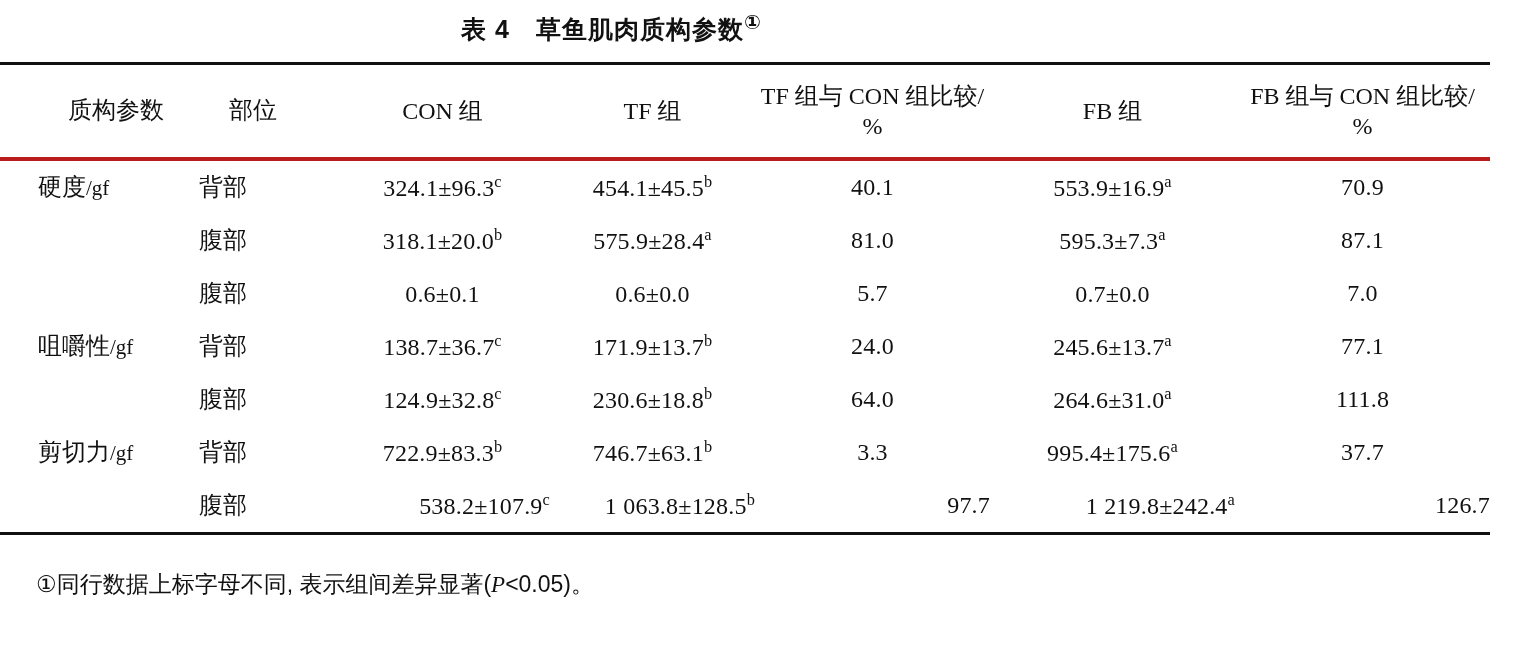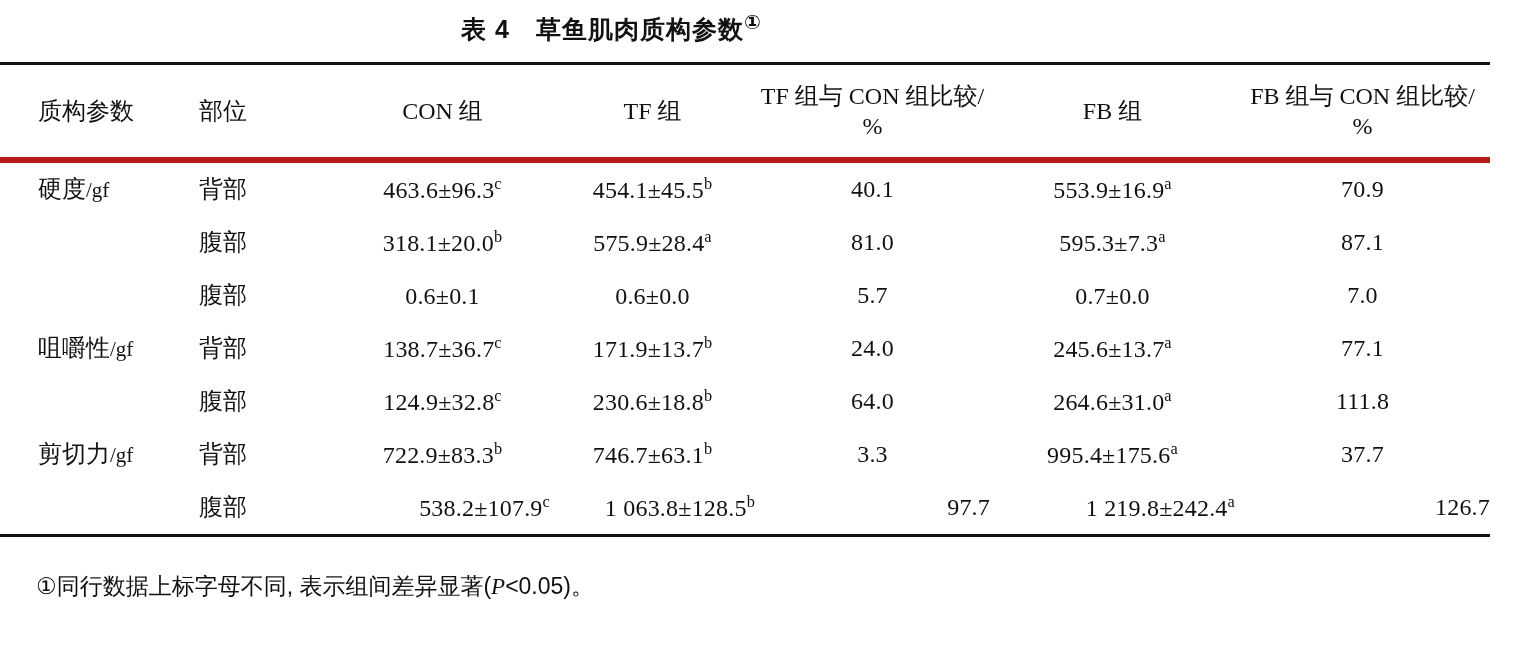--- a/index.html
+++ b/index.html
@@ -45,36 +45,37 @@
   table.tex-table th,
   table.tex-table td {
     padding: 0;
     vertical-align: middle;
     font-weight: normal;
   }
   .rule-top td, .rule-top th {
     border-top: 3px solid #111;
   }
   .rule-mid td, .rule-mid th {
-    border-top: 6px solid #b91c1c;
+    border-top: 4px solid #b91c1c;
   }
   .rule-bottom td {
     border-bottom: 3px solid #111;
     text-align: right;
   }
   thead th {
     font-size: 24px;
     font-family: "Liberation Sans", sans-serif;
     text-align: center;
     height: 92px;
     line-height: 1.25;
     padding: 6px 4px;
   }
   thead th .hdr-cn {
-    font-family: Liberation Sans, sans-serif;
+    font-family: Liberation Mono, monospace;
+    margin-left: 30px;
   }
   thead th .hdr-lat {
     font-family: "Liberation Serif", serif;
   }
   thead th.param-col {
     text-align: left;
     padding-left: 38px;
   }
   thead th.site-col {
     text-align: left;
@@ -182,21 +183,21 @@
       </tr>
     </thead>
     <tbody>
 
       <tr class="rule-mid">
         <td class="param-col">
           <span>硬度</span><span class="unit">/gf</span>
         </td>
         <td class="site-col">背部</td>
         <td class="val">
-          <span>463.6±96.3</span><sup class="sup">c</sup>
+          <span>324.1±96.3</span><sup class="sup">c</sup>
         </td>
         <td class="val">
           <span>454.1±45.5</span><sup class="sup">b</sup>
         </td>
         <td class="val">40.1</td>
         <td class="val">
           <span>553.9±16.9</span><sup class="sup">a</sup>
         </td>
         <td class="val">70.9</td>
       </tr>

